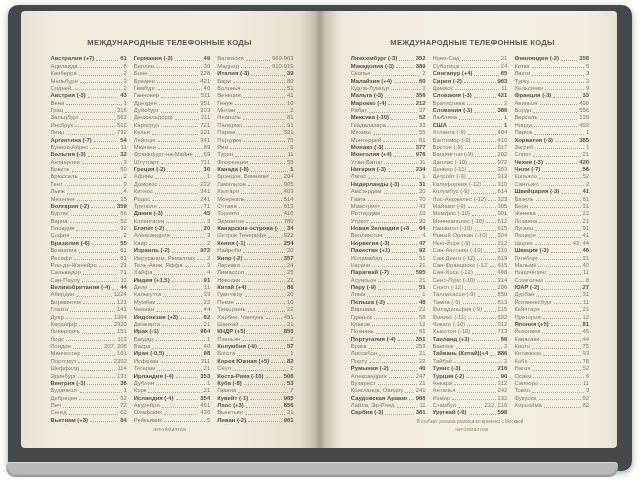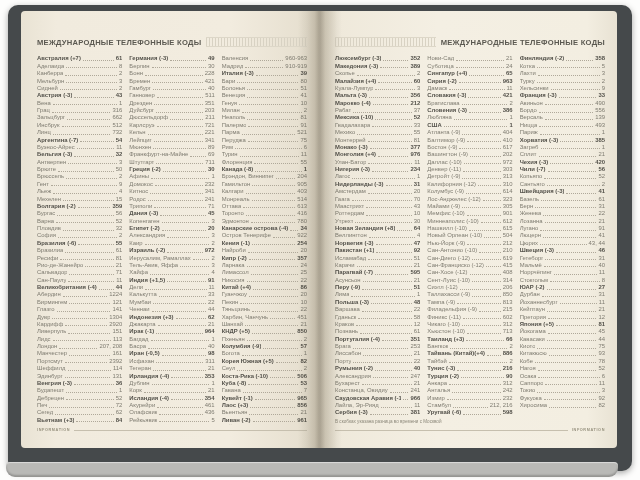--- a/index.html
+++ b/index.html
@@ -9,21 +9,21 @@
     border-radius:10px;box-shadow:0 2px 6px rgba(0,0,0,.35);}
   .bottom-band{position:absolute;left:6px;bottom:3px;width:612px;height:15px;background:#b9b9b6;
     border-radius:4px 4px 9px 9px;box-shadow:inset 0 1px 1px rgba(255,255,255,.5), inset 0 -2px 2px rgba(0,0,0,.2);}
   .page{position:absolute;top:11px;width:298px;height:437px;}
   .page.left{left:21px;background:linear-gradient(90deg,#e9e3d4 0%,#f1ebde 12%,#f2ecdf 70%,#e6dfcf 96%,#d9d1bf 100%);
     border-radius:4px 0 0 4px;}
   .page.right{left:319px;background:linear-gradient(90deg,#ddd5c3 0%,#efe9db 6%,#f4efe3 40%,#f3eee1 90%,#e8e2d3 100%);
     border-radius:0 4px 4px 0;}
   .spine{position:absolute;left:298px;top:11px;width:44px;height:437px;pointer-events:none;
     background:linear-gradient(90deg,rgba(70,60,40,0) 0%,rgba(70,60,40,.16) 38%,rgba(50,42,28,.30) 50%,rgba(70,60,40,.16) 62%,rgba(70,60,40,0) 100%);}
-  .page-inner{position:absolute;left:16px;right:12px;top:25px;bottom:14px;display:flex;flex-direction:column;}
+  .page-inner{position:absolute;left:16px;right:12px;top:25px;bottom:14px;display:flex;flex-direction:column;align-items:center;}
   .titlebar{display:flex;align-items:center;gap:5px;height:12px;flex:0 0 auto;}
   .title{font-size:7.6px;font-weight:bold;letter-spacing:.25px;color:#5a5850;white-space:nowrap;}
   .band{flex:1 1 auto;height:8px;
     background:repeating-linear-gradient(90deg,#d8d2c3 0 1px,rgba(0,0,0,0) 1px 3px);
     border-top:1px solid #ddd7c8;border-bottom:1px solid #ddd7c8;}
   .cols{display:flex;gap:7px;margin-top:7px;flex:1 1 auto;overflow:hidden;}
   .col{flex:1 1 0;min-width:0;}
   .row{display:flex;align-items:flex-end;height:7.38px;font-size:5.9px;line-height:7px;
     color:#7e7b70;white-space:nowrap;overflow:hidden;}
   .row.country{font-weight:bold;color:#53514a;}

